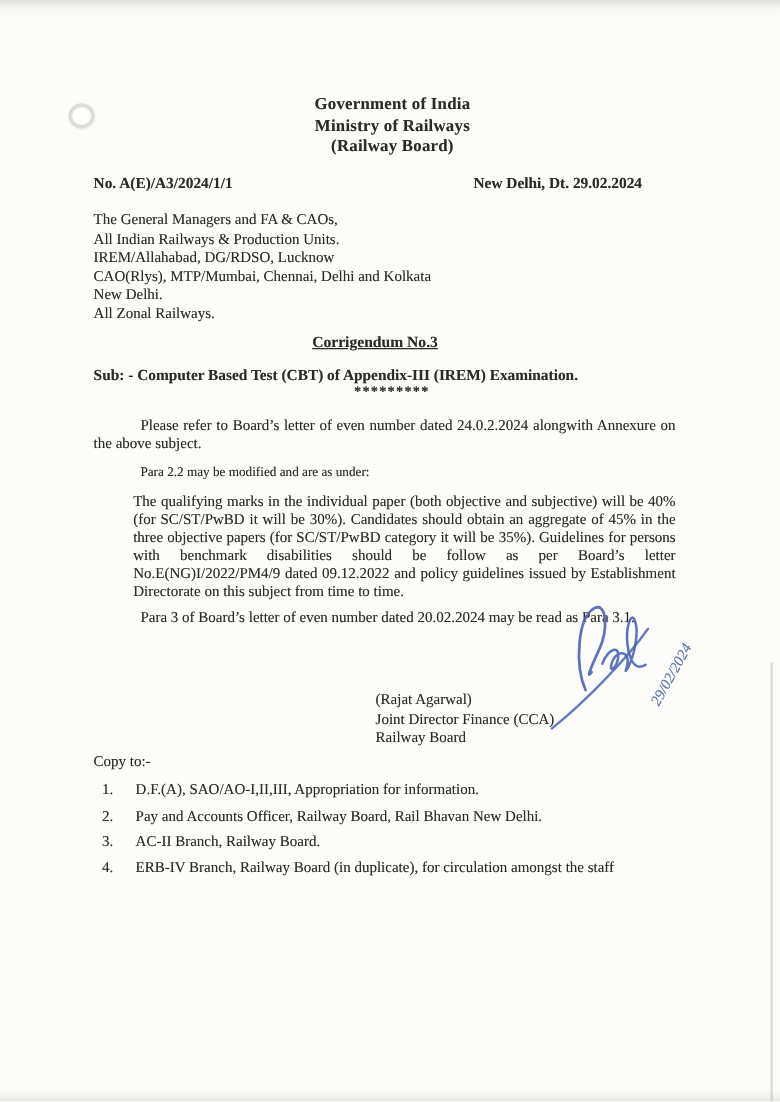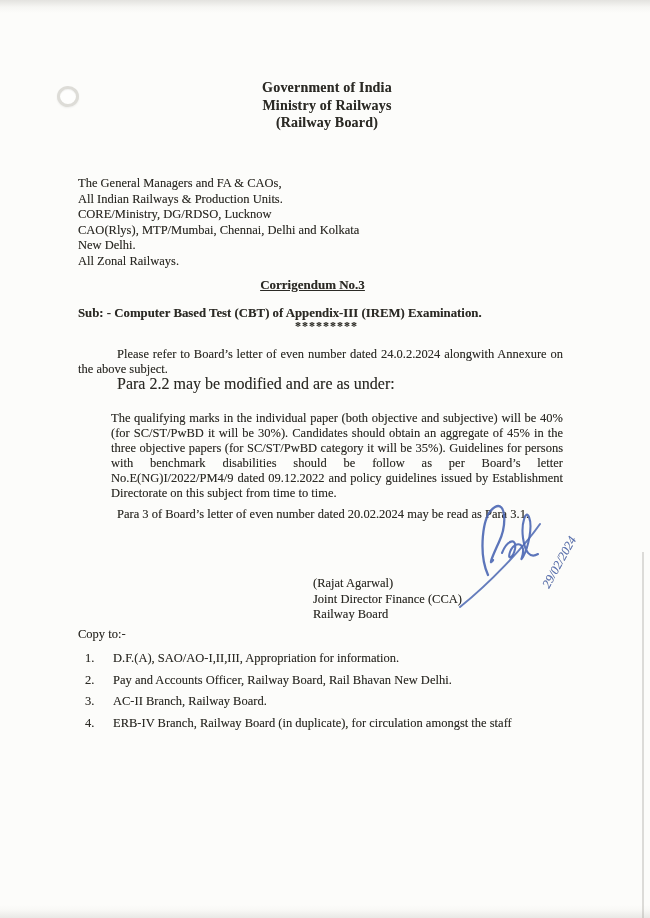--- a/index.html
+++ b/index.html
@@ -62,22 +62,22 @@
   }
   .stars{
     position:absolute;top:319px;left:78px;width:497px;
     text-align:center;font-weight:700;font-size:12px;letter-spacing:1px;
   }
   .para-refer{
     position:absolute;top:347px;left:78px;width:485px;
     font-size:12.5px;line-height:15.3px;text-align:justify;text-indent:39px;
   }
   .para22-intro{
-    position:absolute;top:375px;left:117px;width:450px;
-    font-size:16px;
+    position:absolute;top:388px;left:117px;width:450px;
+    font-size:11px;
   }
   .para22-body{
     position:absolute;top:411px;left:111px;width:452px;
     font-size:12.5px;line-height:14.9px;text-align:justify;
   }
   .para3{
     position:absolute;top:507px;left:117px;width:450px;
     font-size:12.5px;
   }
   .signatory{
@@ -116,25 +116,29 @@
   <div class="scan-bottom"></div>
   <div class="scan-right-line"></div>
   <div class="punch-hole"></div>
 
   <div class="letterhead">
     <div>Government of India</div>
     <div>Ministry of Railways</div>
     <div>(Railway Board)</div>
   </div>
 
+  <div class="ref-row">
+    <span class="ref-no">No. A(E)/A3/2024/1/1</span>
+    <span class="place-date">New Delhi, Dt. 29.02.2024</span>
+  </div>
 
   <div class="recipients">
     <div>The General Managers and FA &amp; CAOs,</div>
     <div>All Indian Railways &amp; Production Units.</div>
-    <div>CORE/Ministry, DG/RDSO, Lucknow</div>
+    <div>IREM/Allahabad, DG/RDSO, Lucknow</div>
     <div>CAO(Rlys), MTP/Mumbai, Chennai, Delhi and Kolkata</div>
     <div>New Delhi.</div>
     <div>All Zonal Railways.</div>
   </div>
 
   <div class="heading">Corrigendum No.3</div>
 
   <div class="subject">Sub: - Computer Based Test (CBT) of Appendix-III (IREM) Examination.</div>
   <div class="stars">*********</div>
 

